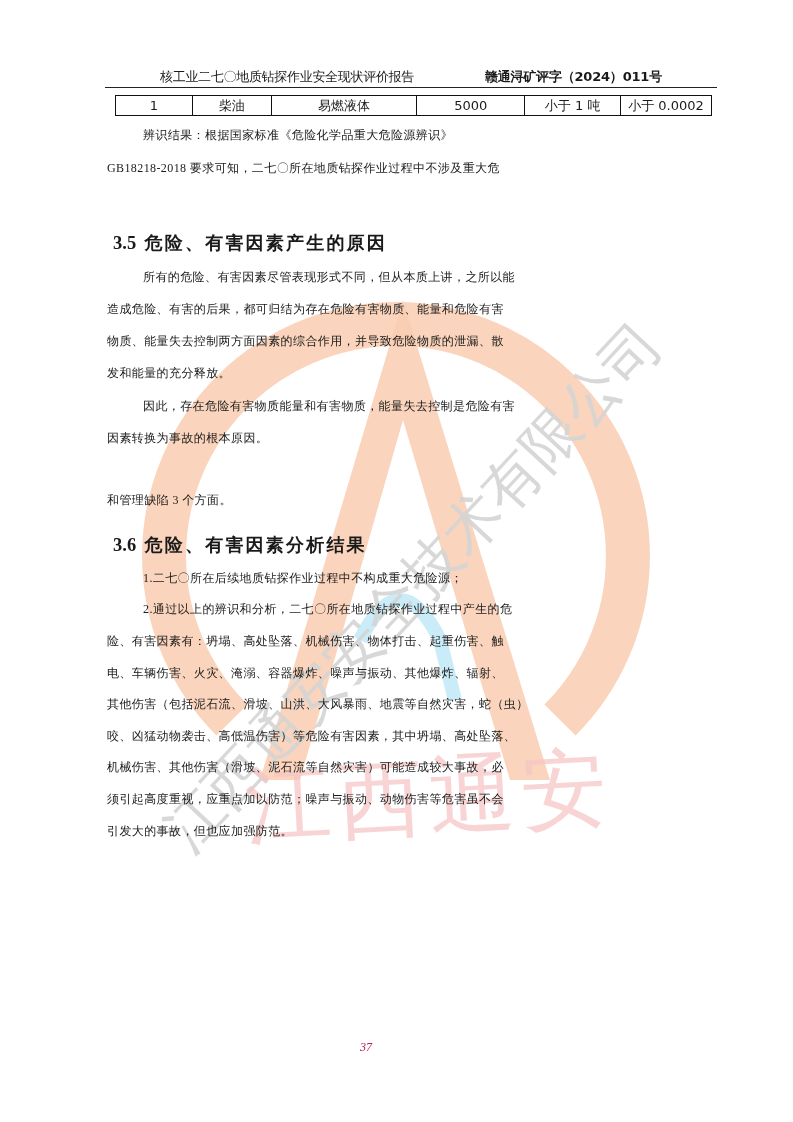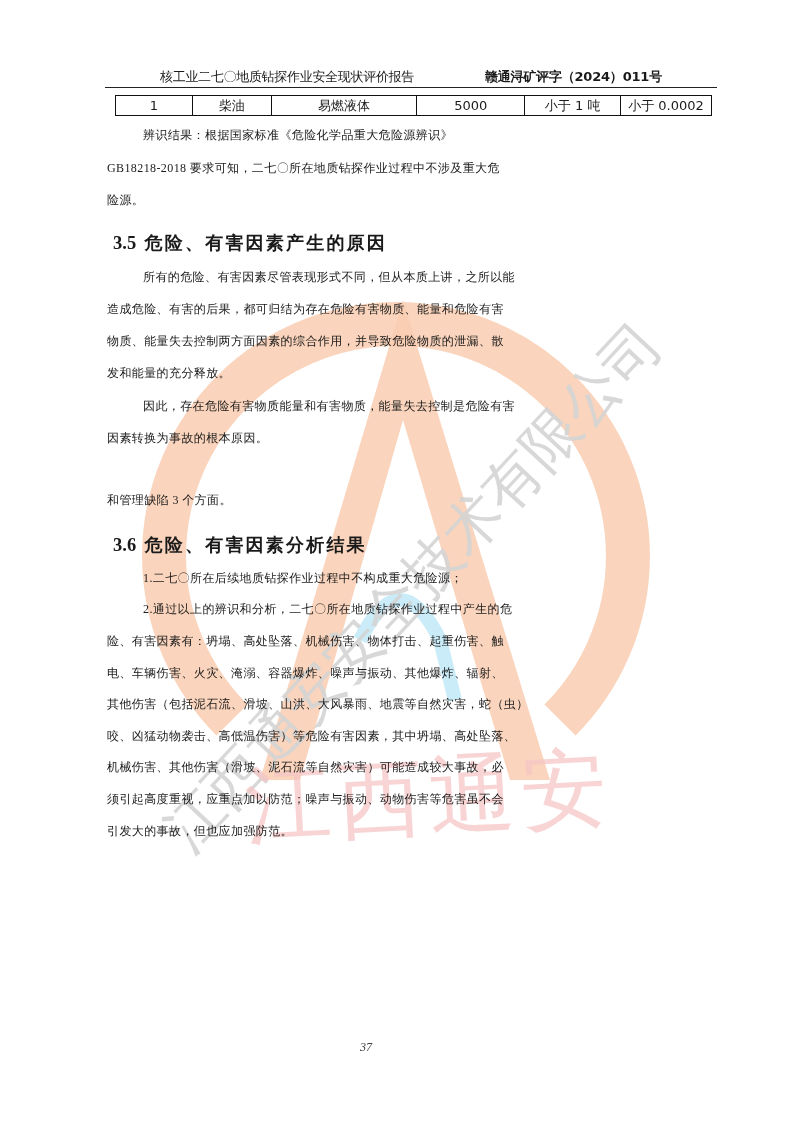--- a/index.html
+++ b/index.html
@@ -18,21 +18,21 @@
                  font-family: "DejaVu Sans", sans-serif; }
   table.hazard td { border: 1.6px solid #111; height: 19px; padding: 0; text-align: center; font-weight: normal; }
 
   .line { position: absolute; left: 107px; width: 610px; font-size: 12px; line-height: 22px; white-space: nowrap;
           letter-spacing: 0.4px; }
   .indent { left: 143px; width: 574px; }
   .heading { font-weight: bold; font-size: 18px; letter-spacing: 2.2px; font-family: "DejaVu Serif", serif; margin-left: 6px; }
   .heading .num { font-family: "Liberation Serif", serif; letter-spacing: 0; font-size: 18.5px; }
 
   .page-number { position: absolute; top: 1040px; left: 0; width: 732px; text-align: center; font-size: 12px;
-                 font-family: "Liberation Serif", serif; color: #404040; font-style: italic; }
+                 font-family: "Liberation Serif", serif; color: #be185d; font-style: italic; }
 </style>
 </head>
 <body>
 
 <div class="page">
 
   <svg class="watermark" viewBox="0 0 793 1122" xmlns="http://www.w3.org/2000/svg">
 
     <path d="M 232 720 A 232 232 0 1 1 560 720" fill="none" stroke="#f9cdb0" stroke-width="44" opacity="0.85"></path>
 
@@ -68,21 +68,20 @@
         <td>易燃液体</td>
         <td>5000</td>
         <td>小于 1 吨</td>
         <td>小于 0.0002</td>
       </tr>
     </tbody>
       </table>
 
     <div class="line indent" style="top:124px">辨识结果：根据国家标准《危险化学品重大危险源辨识》</div>
     <div class="line" style="top:157px">GB18218-2018 要求可知，二七〇所在地质钻探作业过程中不涉及重大危</div>
-    <div class="line" style="top:189px">险源。</div>
 
     <div class="line heading" style="top:232px">
       <span class="num">3.5</span>
       <span>危险、有害因素产生的原因</span>
     </div>
     <div class="line indent" style="top:266px">所有的危险、有害因素尽管表现形式不同，但从本质上讲，之所以能</div>
     <div class="line" style="top:298px">造成危险、有害的后果，都可归结为存在危险有害物质、能量和危险有害</div>
     <div class="line" style="top:330px">物质、能量失去控制两方面因素的综合作用，并导致危险物质的泄漏、散</div>
     <div class="line" style="top:362px">发和能量的充分释放。</div>
     <div class="line indent" style="top:395px">因此，存在危险有害物质能量和有害物质，能量失去控制是危险有害</div>

